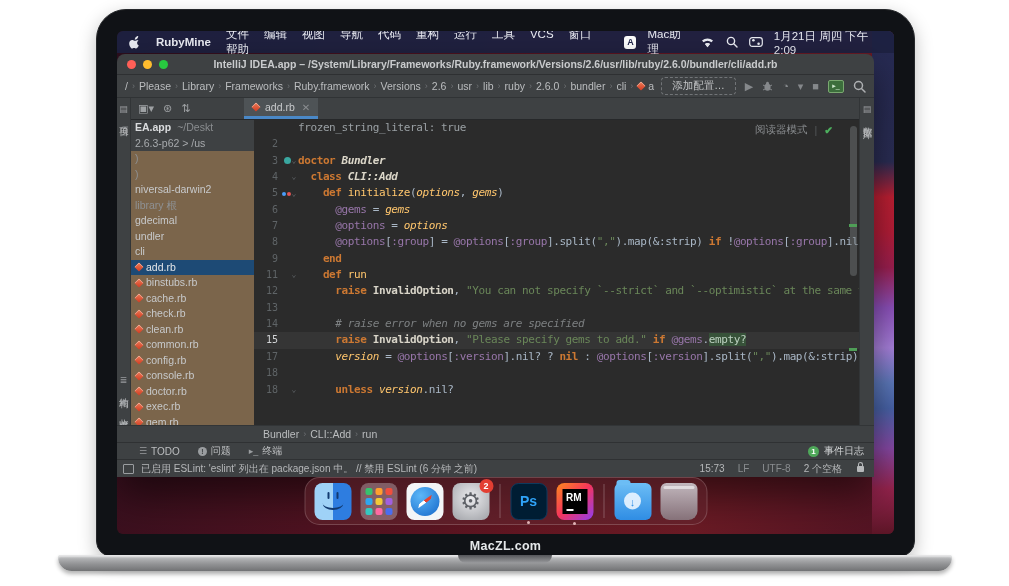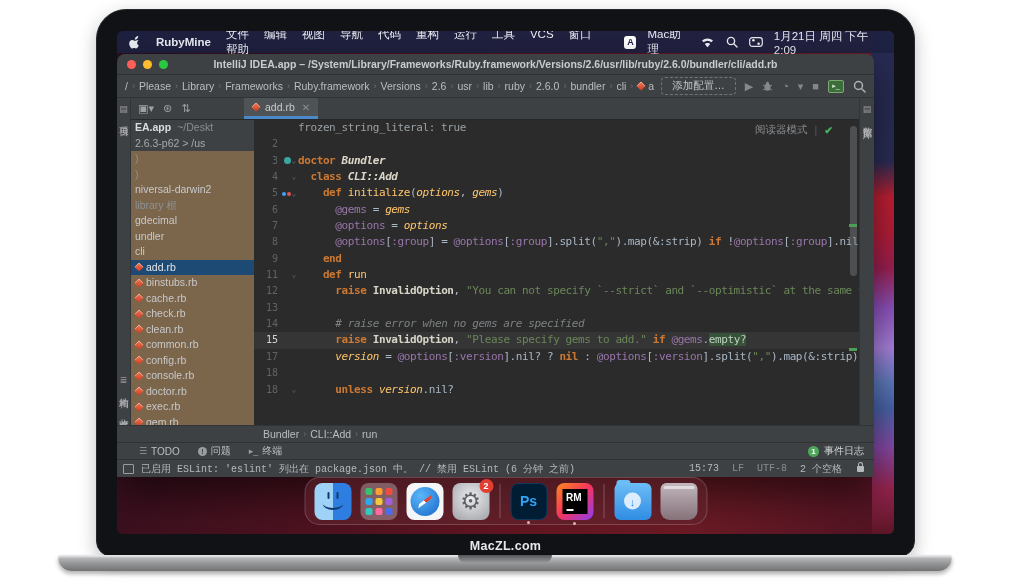--- a/index.html
+++ b/index.html
@@ -104,21 +104,21 @@
   #toolbtns{height:16px;background:#3e4143;border-top:1px solid #2f3133;display:flex;align-items:center;
     padding:0 10px 0 22px;gap:18px;font-size:10px;color:#bdbfc1;}
   .tbb{display:flex;align-items:center;gap:4px;}
   .tbb .ig{font-size:9px;color:#9a9da0;}
   .probico{width:9px;height:9px;border-radius:50%;background:#9a9da0;color:#3e4143;font-size:7px;font-weight:bold;
     display:flex;align-items:center;justify-content:center;}
   #evlog{margin-left:auto;display:flex;align-items:center;gap:5px;color:#d0d2d4;}
   .badge1{width:11px;height:11px;border-radius:50%;background:#4fa85a;color:#fff;font-size:8px;font-weight:bold;
     display:flex;align-items:center;justify-content:center;}
   #statusbar{height:17px;background:#3e4143;border-top:1px solid #2f3133;display:flex;align-items:center;
-    padding:0 10px 0 6px;font-size:10px;color:#b6b8ba;font-family:Liberation Mono, monospace;}
+    padding:0 10px 0 6px;font-size:10px;color:#b6b8ba;}
   .winico{width:9px;height:8px;border:1px solid #9a9da0;border-radius:1px;margin-right:7px;}
   #sb-right{margin-left:auto;display:flex;align-items:center;gap:13px;}
   .sbdim{color:#8a8d90;}
   .lock{width:7px;height:6px;background:#b6b8ba;border-radius:1px;position:relative;margin-left:2px;}
   .lock:before{content:"";position:absolute;top:-4px;left:1px;width:3px;height:4px;border:1px solid #b6b8ba;
     border-bottom:none;border-radius:3px 3px 0 0;}
   
   #dock{position:absolute;left:50%;transform:translateX(-50%);bottom:9px;height:46px;
     background:rgba(100,38,48,.55);border:1px solid rgba(255,255,255,.18);border-radius:15px;
     display:flex;align-items:center;gap:9px;padding:0 9px;}

